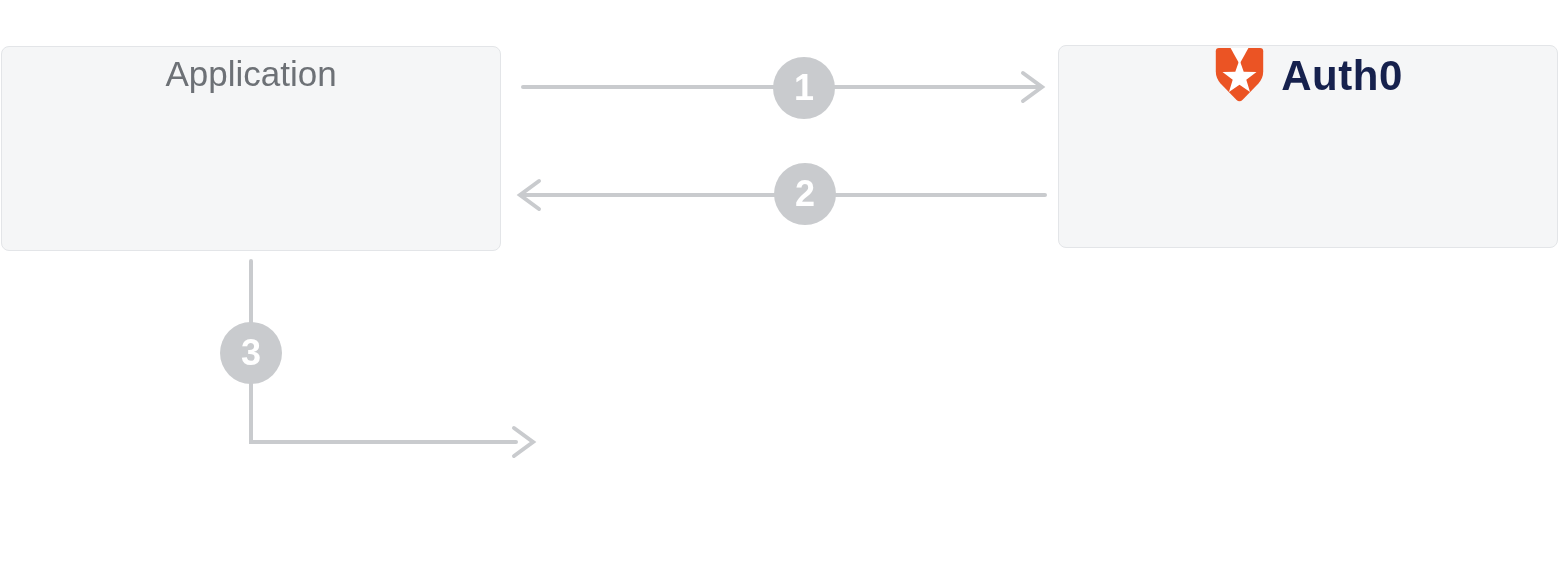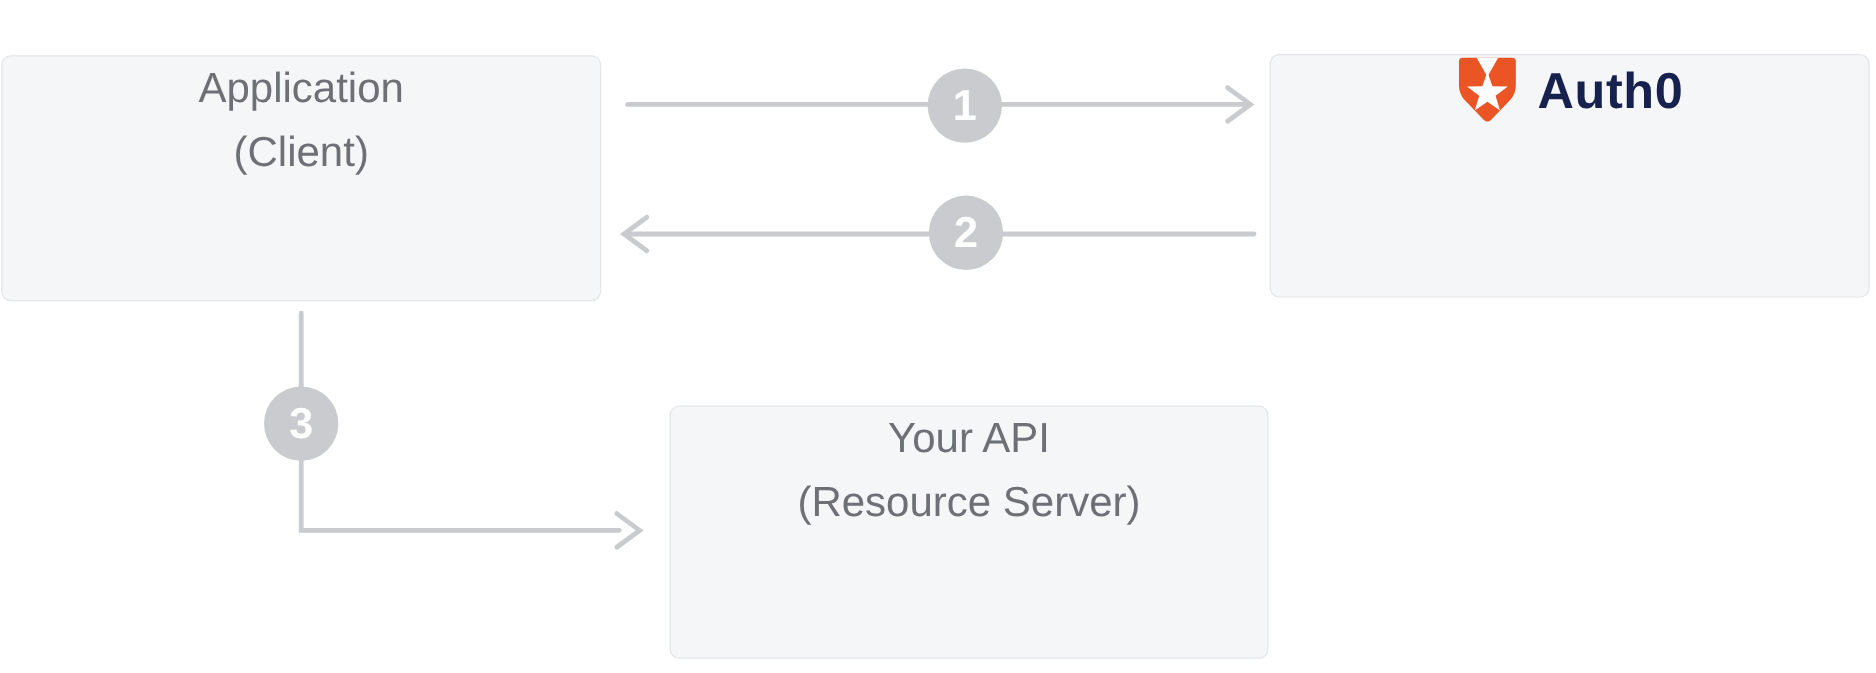--- a/index.html
+++ b/index.html
@@ -31,21 +31,21 @@
     stroke-linejoin: miter;
   }
   .node {
     position: absolute;
     background: var(--box-fill, #f5f6f7);
     border: 1px solid var(--box-border, #e3e5e8);
     border-radius: 8px;
     display: flex;
     flex-direction: column;
     align-items: center;
-    justify-content: flex-start;
+    justify-content: space-between;
     box-sizing: border-box;
     color: var(--text, #6d7176);
     font-size: 35px;
     line-height: 53px;
     text-align: center;
   }
   .node-app { left: 1px;    top: 46px;  width: 500px; height: 205px; }
   .node-auth{ left: 1058px; top: 45px;  width: 500px; height: 203px; }
   .node-api { left: 558px;  top: 338px; width: 499px; height: 211px; }
 
@@ -96,38 +96,33 @@
       <polyline points="539,181 520,195 539,209"></polyline>
     </g>
     <g>
       <path d="M251 261 L251 442 L516 442"></path>
       <polyline points="514,428 533,442 514,456"></polyline>
     </g>
   </svg>
 
   <div class="node node-app">
     <div>Application</div>
-    <div>(Client)</div>
   </div>
 
   <div class="node node-auth">
     <div class="brand-row">
       <svg width="53" height="59" viewBox="0 0 100 112" xmlns="http://www.w3.org/2000/svg">
         <path class="shield-body" d="M11 4 L89 4 Q95 4 95 10 L95 48 Q95 61 86 71 L56 102 Q50 108 44 102 L14 71 Q5 61 5 48 L5 10 Q5 4 11 4 Z"></path>
         <path class="shield-cut" d="M33 4 L67 4 L50 34 Z"></path>
         <polygon class="shield-cut" points="50,26 58,49 82.3,49.5 62.9,64.2 70,87.5 50,73.6 30,87.5 37.1,64.2 17.7,49.5 42,49"></polygon>
       </svg>
       <span class="brand-text">Auth0</span>
     </div>
   </div>
 
-  <div class="node node-api">
-    <div>Your API</div>
-    <div>(Resource Server)</div>
-  </div>
 
   <div class="step-circle step-1">
     <span>1</span>
   </div>
   <div class="step-circle step-2">
     <span>2</span>
   </div>
   <div class="step-circle step-3">
     <span>3</span>
   </div>

